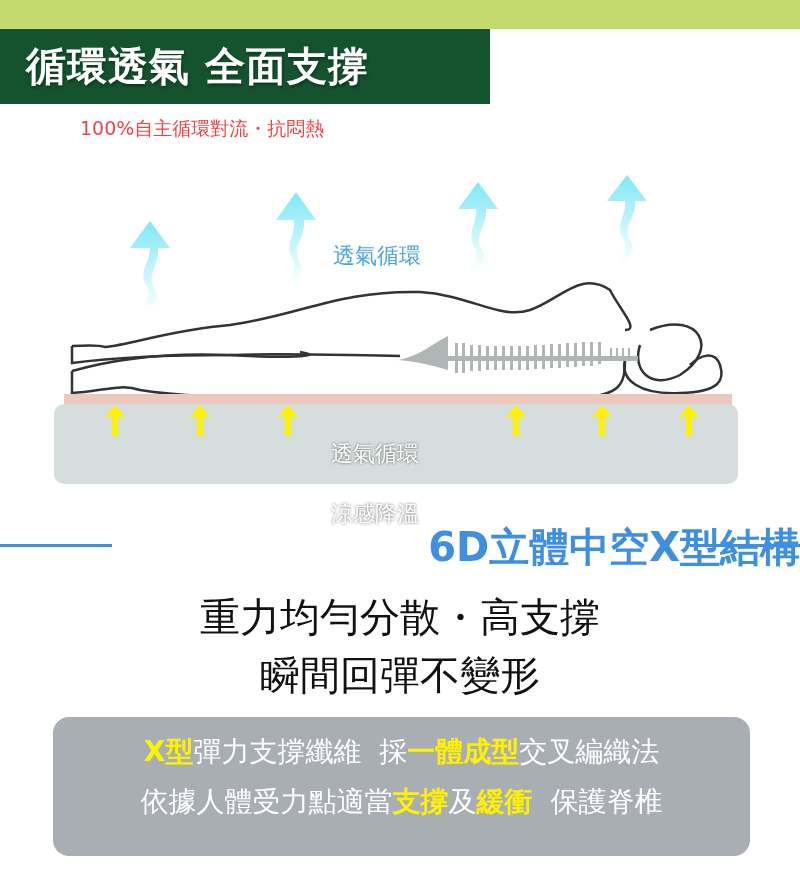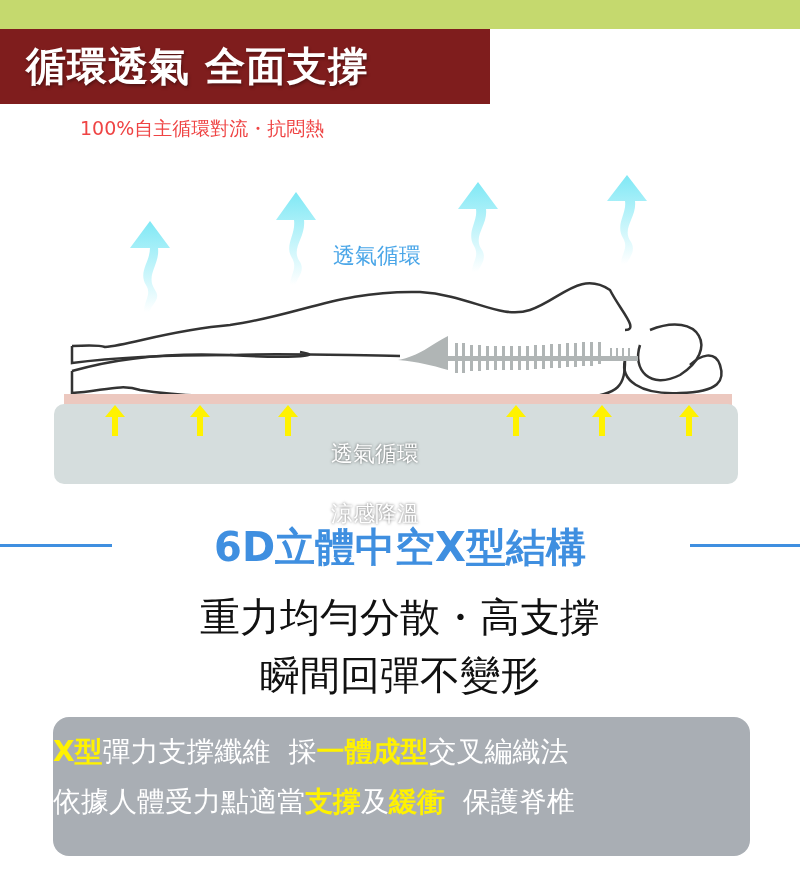--- a/index.html
+++ b/index.html
@@ -1,38 +1,38 @@
 <!DOCTYPE html>
 <html><head>
 <meta charset="utf-8">
 <style>
   * { margin:0; padding:0; box-sizing:border-box; }
   body { width:800px; height:869px; background:#ffffff; position:relative; overflow:hidden;
          font-family:"DejaVu Sans", sans-serif; }
   .top-band { position:absolute; left:0; top:0; width:800px; height:29px; background:#c5d96e; }
-  .title-box { position:absolute; left:0; top:29px; width:490px; height:75px; background:#7f1d1d;
+  .title-box { position:absolute; left:0; top:29px; width:490px; height:75px; background:#14532d;
                display:flex; align-items:center; padding-left:26px; }
   .title-box span { color:#fff; font-size:40px; font-weight:bold; letter-spacing:1px;
                     text-shadow:1px 2px 3px rgba(0,0,0,0.35); }
   .subtitle { position:absolute; left:80px; top:116px; font-size:19px; color:#ef4444; }
   .scene { position:absolute; left:0; top:160px; width:800px; height:340px; }
   .heat-label { position:absolute; left:333px; top:241px; font-size:22px; color:#4aa6e8; }
   .mattress-top { position:absolute; left:64px; top:394px; width:668px; height:12px; background:#ecc8bf; }
   .mattress { position:absolute; left:54px; top:404px; width:684px; height:80px; background:#d5dddd; border-radius:10px; }
   .mat-label { position:absolute; left:331px; top:410px; font-size:22px; color:#fff; line-height:32px;
                text-shadow:0 0 3px rgba(0,0,0,0.6); }
   .mat-label div { display:block;margin-top:28px; }
   .divider { position:absolute; top:544px; height:3px; background:#3f8fe0; }
-  .headline { position:absolute; left:0; width:800px; top:520px; text-align:center; font-size:40px; font-weight:bold;
+  .headline { position:absolute; left:0; width:800px; top:520px; text-align:right; font-size:40px; font-weight:bold;
               color:#3f8fe0; }
   .line2, .line3 { position:absolute; left:0; width:800px; text-align:center; font-size:40px; color:#111; }
   .line2 { top:590px; }
   .line3 { top:648px;text-align:center; }
   .info { position:absolute; left:53px; top:717px; width:697px; height:139px; background:#a9aeb4; border-radius:16px;
-          color:#fff; font-size:28px; line-height:50px; padding-top:10px; }
+          text-align:center; color:#fff; font-size:28px; line-height:50px; padding-top:10px; }
   .hl { color:#fff200; font-weight:bold; }
 </style>
 </head>
 <body>
 
 <div class="top-band"></div>
 <div class="title-box">
   <span>循環透氣 全面支撐</span>
 </div>
 <div class="subtitle">100%自主循環對流・抗悶熱</div>

